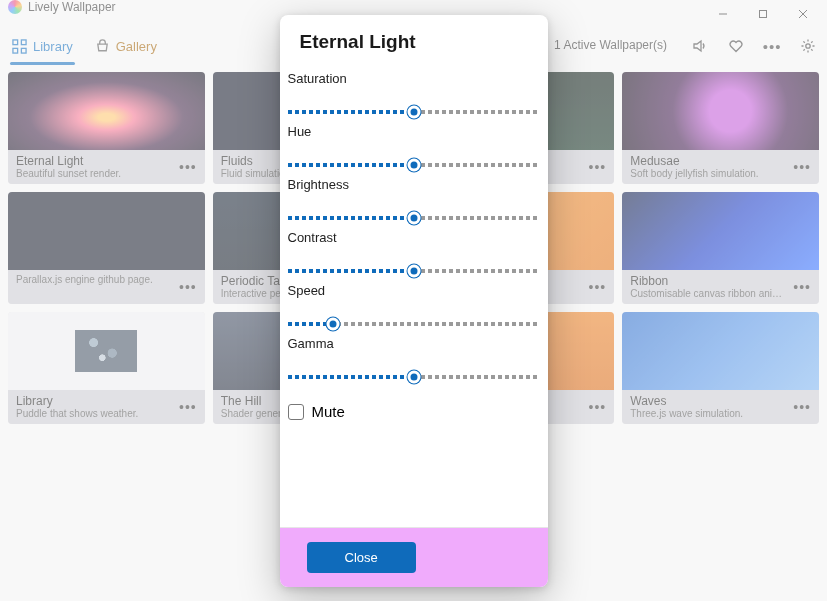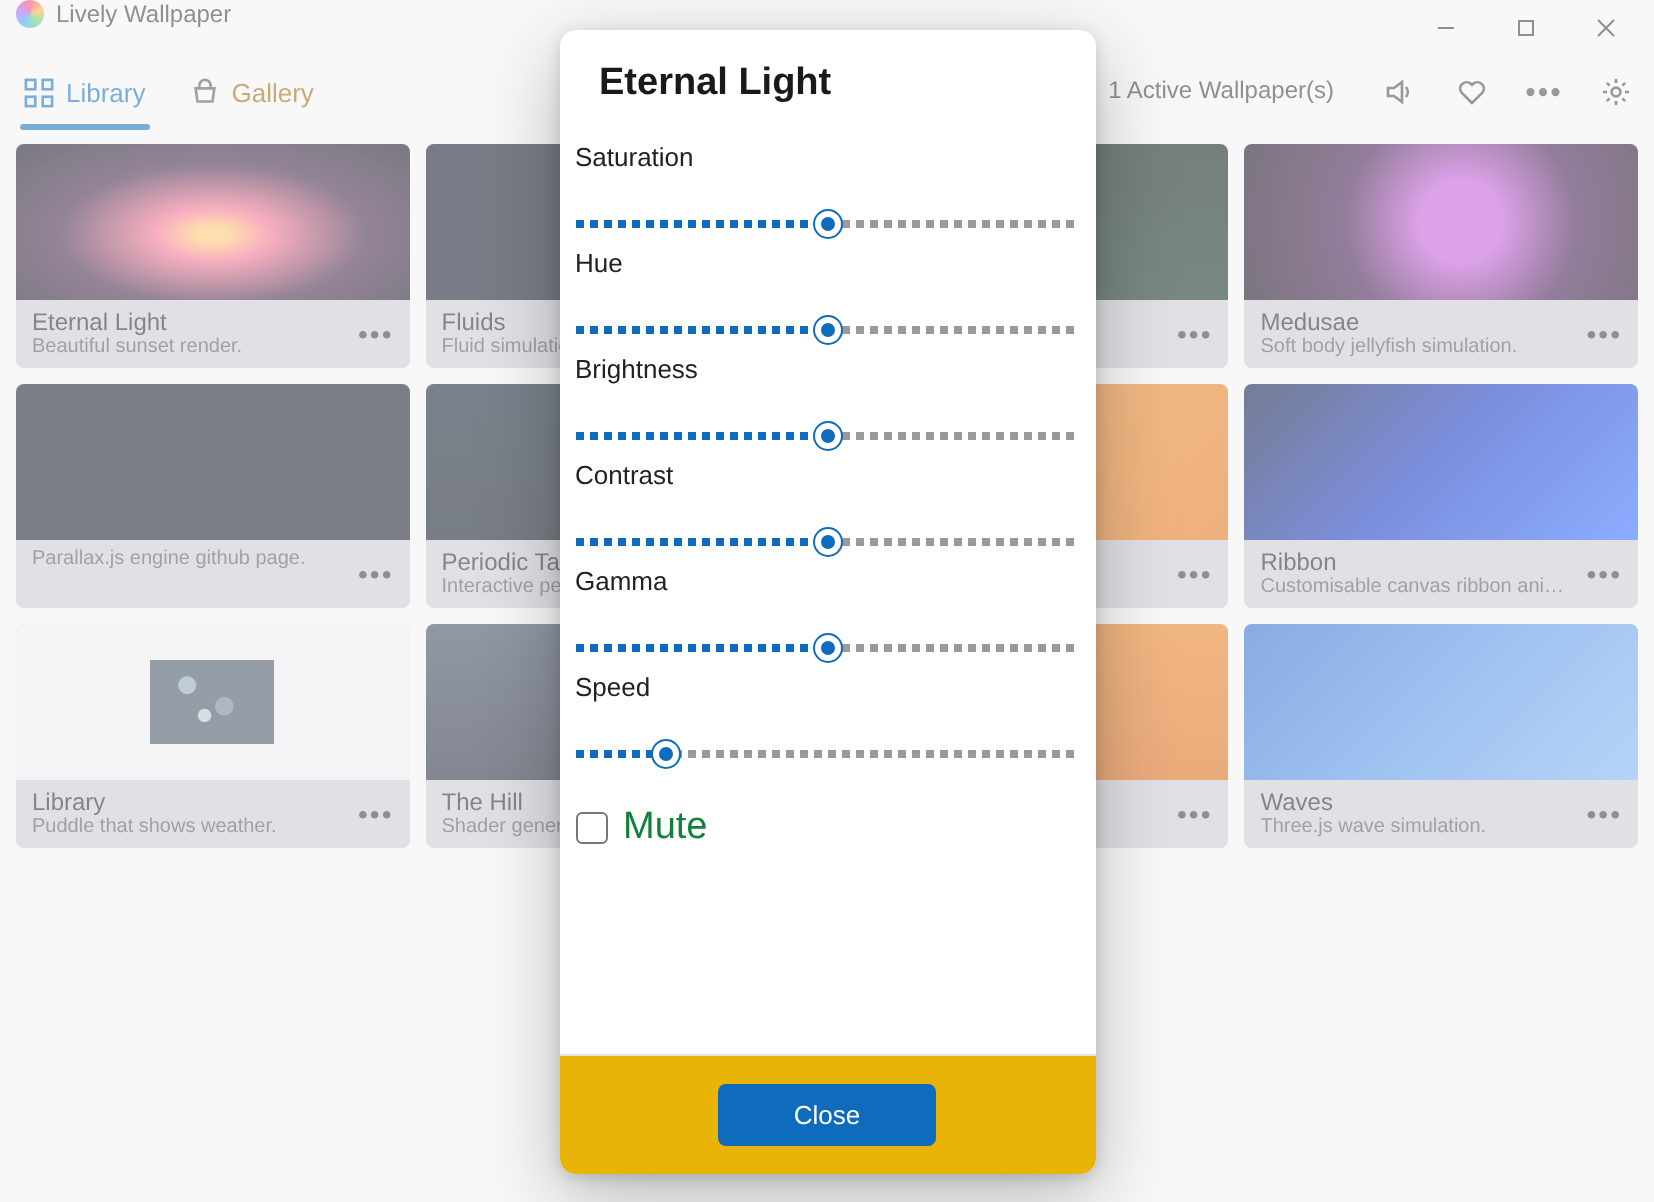--- a/index.html
+++ b/index.html
@@ -33,23 +33,23 @@
 
 .backdrop { position:absolute; inset:0; background:rgba(255,255,255,0.45); }
 .modal { position:absolute; left:50%; top:15px; transform:translateX(-50%); width:268px; height:572px; background:#fff; border-radius:8px; box-shadow:0 12px 40px rgba(0,0,0,.25),0 2px 8px rgba(0,0,0,.15); display:flex; flex-direction:column; }
 .modal-title { font-size:19px; font-weight:600; color:#1a1a1a; padding:16px 20px 6px; }
 .modal-body { flex:1; overflow:hidden; padding:2px 8px 0; }
 .field { margin-top:10px; }
 .field-label { font-size:13px; color:#222; margin-bottom:24px; display:block; }
 .slider { position:relative; height:4px; background:repeating-linear-gradient(90deg,#9a9a9a 0 4px,transparent 4px 7px); border-radius:2px; }
 .slider .fill { position:absolute; left:0; top:0; bottom:0; background:repeating-linear-gradient(90deg,#0F6BBB 0 4px,transparent 4px 7px); }
 .slider .knob { position:absolute; top:50%; width:13px; height:13px; border-radius:50%; background:#0F6BBB; border:3px solid #fff; box-shadow:0 0 0 1px #0F6BBB; transform:translate(-50%,-50%); }
-.checkbox-row { display:flex; align-items:center; gap:8px; margin-top:24px; font-size:19px; color:#15803d; }
+.checkbox-row { display:flex; align-items:center; gap:8px; margin-top:24px; font-size:15px; color:#000000; }
 .checkbox-row .box { width:16px; height:16px; border:1.5px solid #777; border-radius:3px; }
-.modal-footer { border-top:1px solid #e6e6e6; padding:14px 27px; display:flex; justify-content:center; background:#eab308; border-radius:0 0 8px 8px; }
+.modal-footer { border-top:1px solid #e6e6e6; padding:14px 27px; display:flex; justify-content:flex-start; background:#f0abfc; border-radius:0 0 8px 8px; }
 .close-btn { background:#0F6BBB; color:#fff; border:none; font-size:13px; border-radius:4px; padding:8px 38px; cursor:pointer; }
 
 
 .th1{background:radial-gradient(ellipse at 50% 58%,#fdc36a 0 6%,#f46f8d 20%,#3c1f42 55%,#0b0b1a 100%);}
 .th2{background:#0b1224;}
 .th3{background:linear-gradient(#061610,#0a281a);}
 .th4{background:radial-gradient(circle at 55% 50%,#c054d6 0 18%,#3a1348 50%,#100418 100%);}
 .th5{background:#0f1425;}
 .th6{background:linear-gradient(#0e1b2c,#0a1320);}
 .th7{background:linear-gradient(135deg,#f08f2c,#e07012);}
@@ -255,31 +255,31 @@
         </div>
       </div>
       <div class="field">
         <span class="field-label">Contrast</span>
         <div class="slider">
           <div class="fill" style="width:50%"></div>
           <div class="knob" style="left:50%"></div>
         </div>
       </div>
       <div class="field">
-        <span class="field-label">Gamma</span>
-        <div class="slider">
-          <div class="fill" style="width:50%"></div>
-          <div class="knob" style="left:50%"></div>
-        </div>
-      </div>
-      <div class="field">
         <span class="field-label">Speed</span>
         <div class="slider">
           <div class="fill" style="width:18%"></div>
           <div class="knob" style="left:18%"></div>
+        </div>
+      </div>
+      <div class="field">
+        <span class="field-label">Gamma</span>
+        <div class="slider">
+          <div class="fill" style="width:50%"></div>
+          <div class="knob" style="left:50%"></div>
         </div>
       </div>
       <div class="checkbox-row">
         <span class="box"></span>
         <span>Mute</span>
       </div>
     </div>
   <div class="modal-footer">
     <button class="close-btn">Close</button>
   </div>

